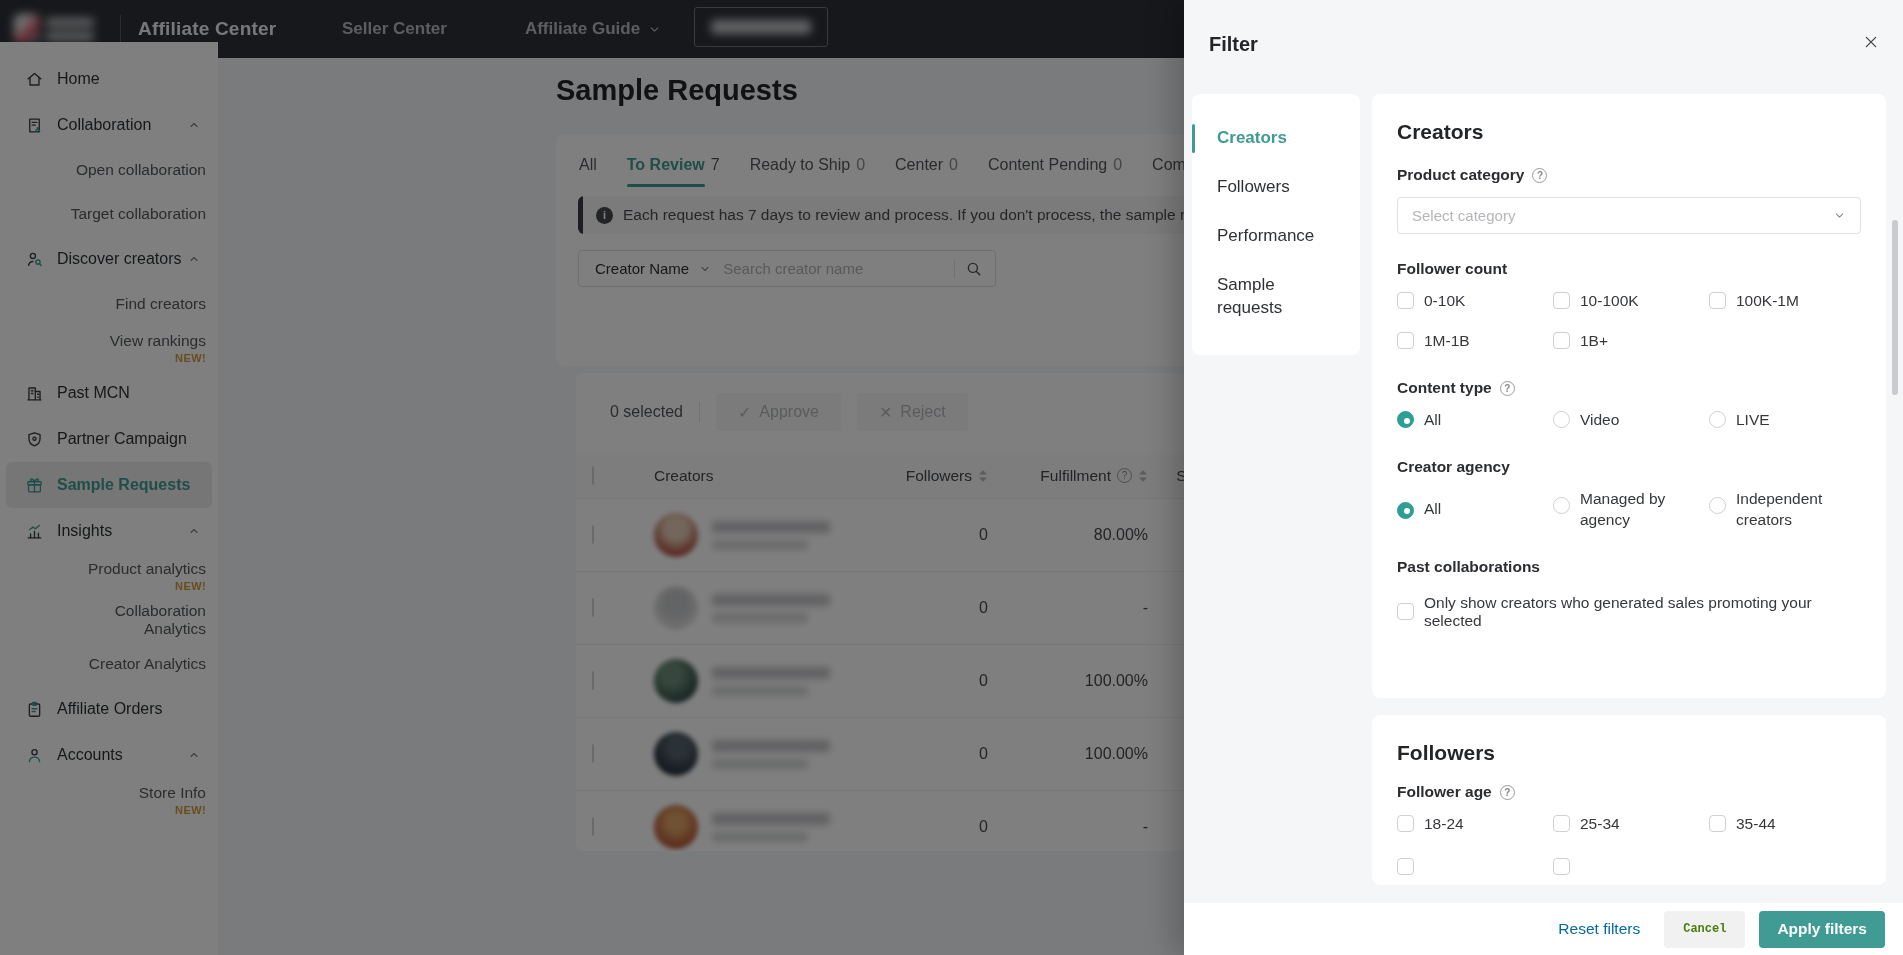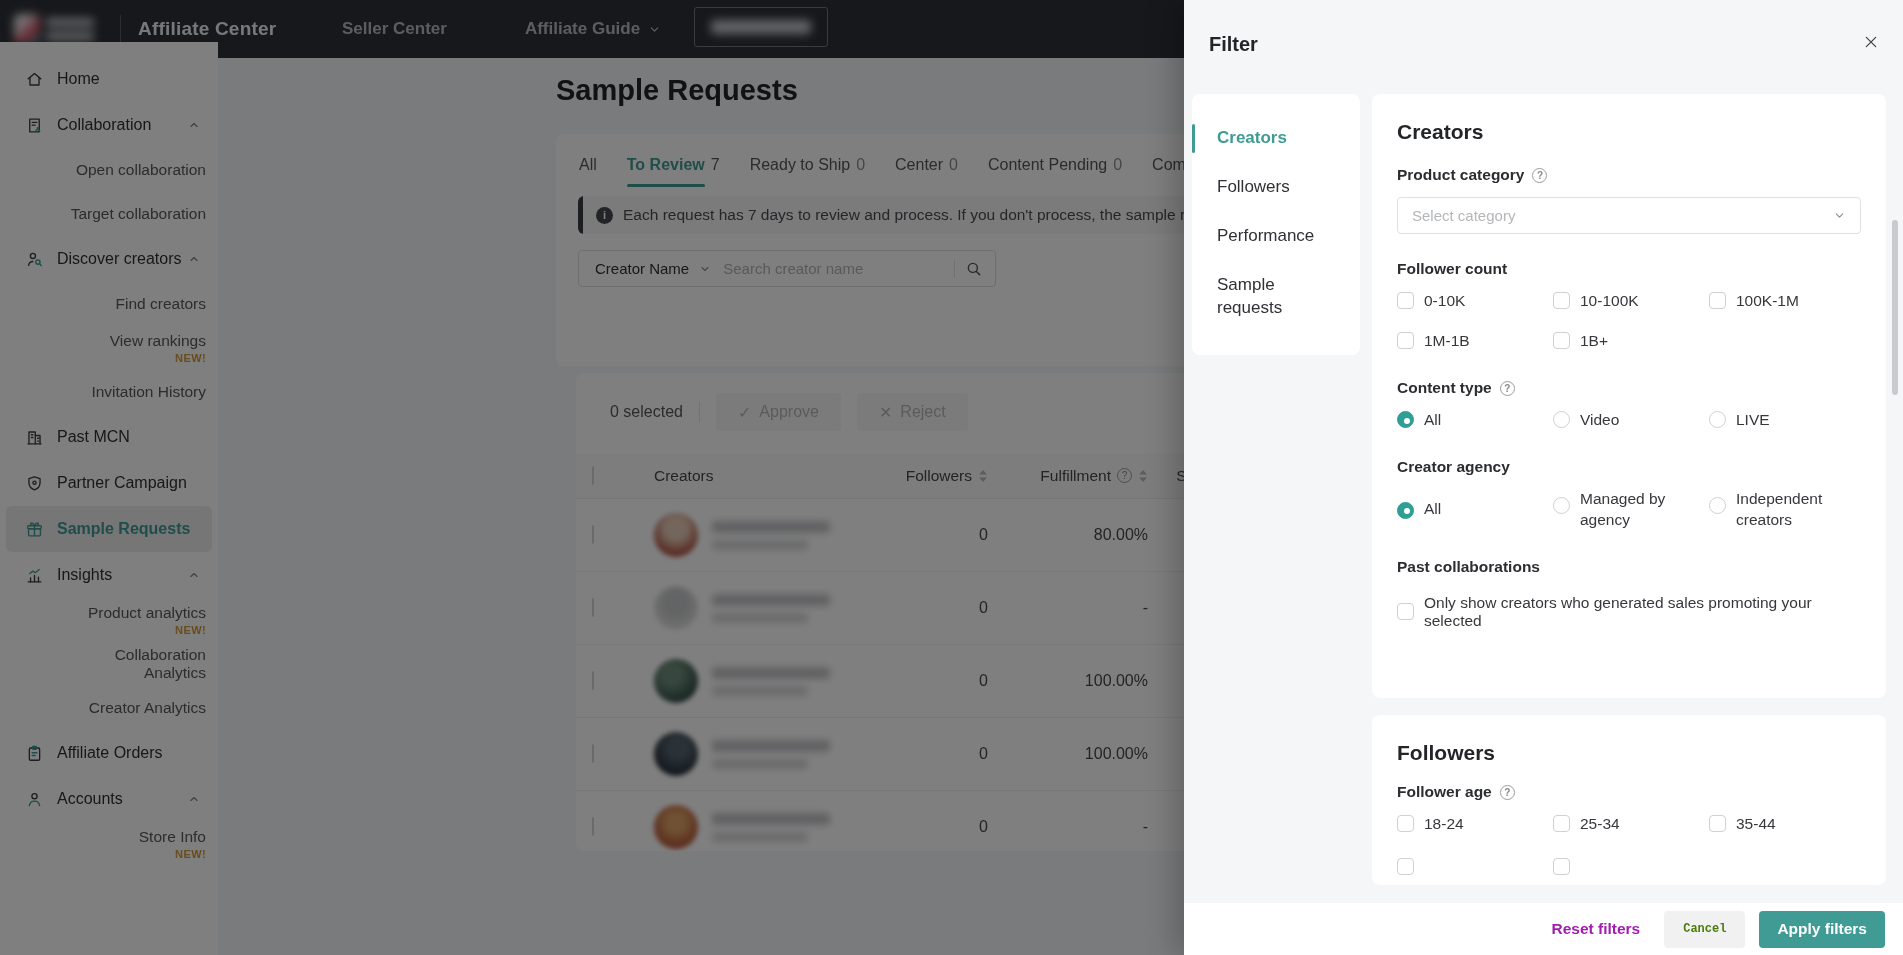--- a/index.html
+++ b/index.html
@@ -93,21 +93,21 @@
   .opt { display:flex; align-items:flex-start; gap:10px; font-size:15.5px; color:#36383c; cursor:pointer; line-height:1.3; }
   .opt .cb { width:17px; height:17px; border:1.5px solid #cfd0d2; border-radius:4px; background:#fff; flex:0 0 17px; margin-top:1px; }
   .opt .radio { width:17px; height:17px; border:1.5px solid #cfd0d2; border-radius:50%; background:#fff; flex:0 0 17px; margin-top:1px; position:relative; }
   .opt .radio.on { background:#2f9e95; border-color:#2f9e95; }
   .opt .radio.on::after { content:""; position:absolute; left:5.5px; top:5.5px; width:6px; height:6px; border-radius:50%; background:#fff; }
   .gap-top { margin-top:28px; }
   .single-opt { display:flex; align-items:center; gap:10px; font-size:15.5px; color:#36383c; cursor:pointer; }
   .partial-row { display:grid; grid-template-columns:156px 156px 1fr; margin-top:24px; }
   .panel-scrollbar { position:absolute; right:5px; top:220px; width:6px; height:175px; border-radius:3px; background:#c9cacd; cursor:pointer; }
   .panel-footer { position:absolute; left:0; right:0; bottom:0; height:52px; background:#fff; display:flex; align-items:center; justify-content:flex-end; gap:14px; padding-right:18px; }
-  .link-btn { background:none; border:none; color:#a21caf; font-size:15.5px; font-weight:700; cursor:pointer; margin-right:10px; font-family:"Liberation Sans",sans-serif; }
+  .link-btn { background:none; border:none; color:#0369a1; font-size:15.5px; font-weight:400; cursor:pointer; margin-right:10px; font-family:"Liberation Sans",sans-serif; }
   .btn-cancel { height:37px; padding:0 19px; border-radius:4px; border:none; background:#f1f1f2; color:#4d7c0f; font-size:12px; font-weight:600; cursor:pointer; font-family:Liberation Mono, monospace; }
   .btn-apply { height:37px; padding:0 18px; border-radius:4px; border:none; background:#3f9b93; color:#fff; font-size:15.5px; font-weight:600; cursor:pointer; font-family:"Liberation Sans",sans-serif; }
 
   svg { display:block; }
 </style>
 </head>
 <body>
 
 <div class="stage">
 
@@ -186,23 +186,20 @@
             <polyline points="6 15 12 9 18 15" fill="none" stroke="#7a7c80" stroke-width="2.2" stroke-linecap="round" stroke-linejoin="round"></polyline>
           </svg>
       </span>
     </div>
     <div class="side-sub">
       <span>Find creators</span>
     </div>
     <div class="side-sub">
       <span>View rankings</span>
       <span class="new-badge">NEW!</span>
-    </div>
-    <div class="side-sub">
-      <span>Invitation History</span>
     </div>
     <div class="side-item">
       <span class="icon">
         <svg width="19" height="19" viewBox="0 0 24 24" fill="none" stroke="currentColor" stroke-width="1.7" stroke-linecap="round" stroke-linejoin="round">
             <path d="M5 20V5h8v15"></path>
             <path d="M13 9.5h6V20"></path>
             <path d="M3.8 20h16.4M8 8.5h2M8 12h2M16 13h1.5M16 16.5h1.5"></path>
           </svg>
       </span>
       <span class="lbl">Past MCN</span>

